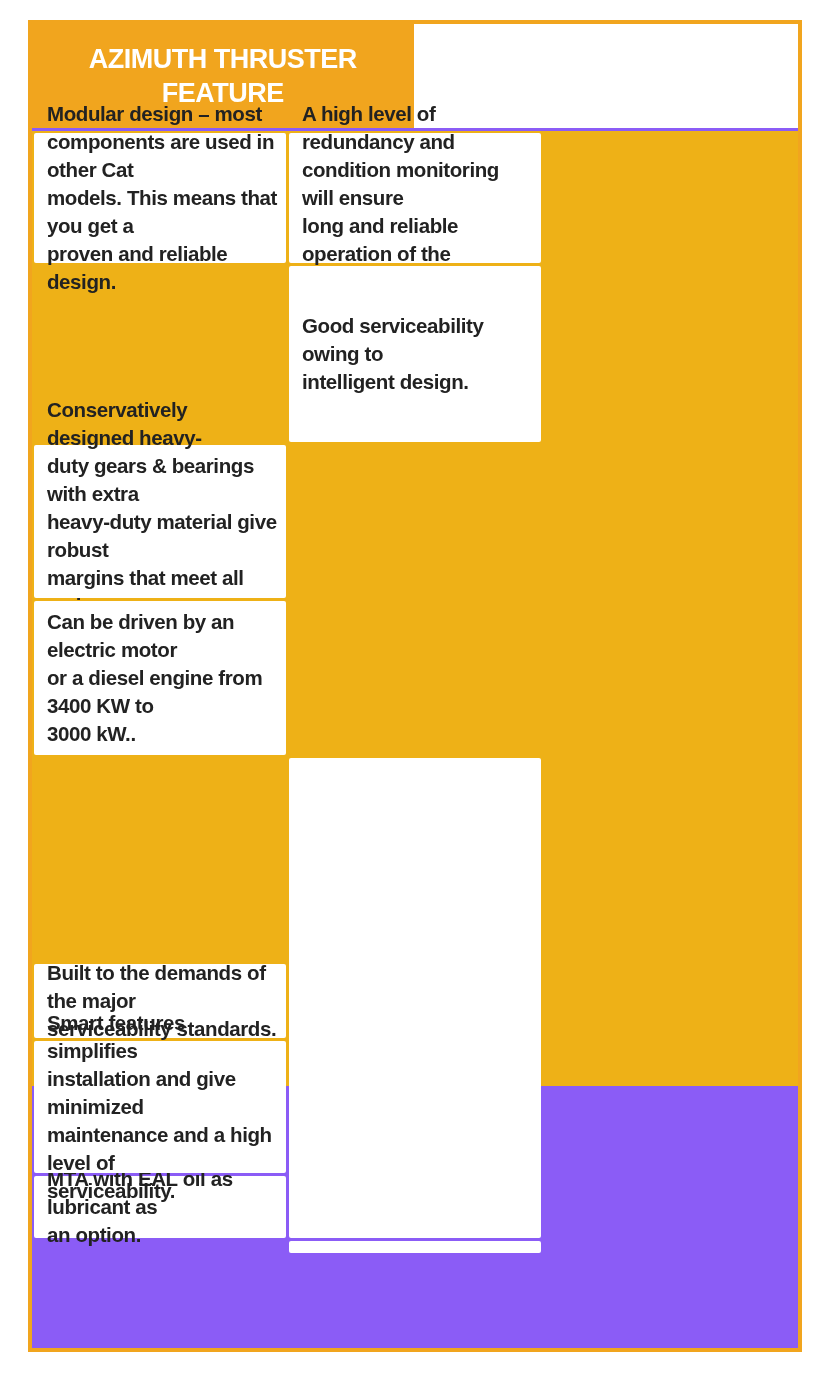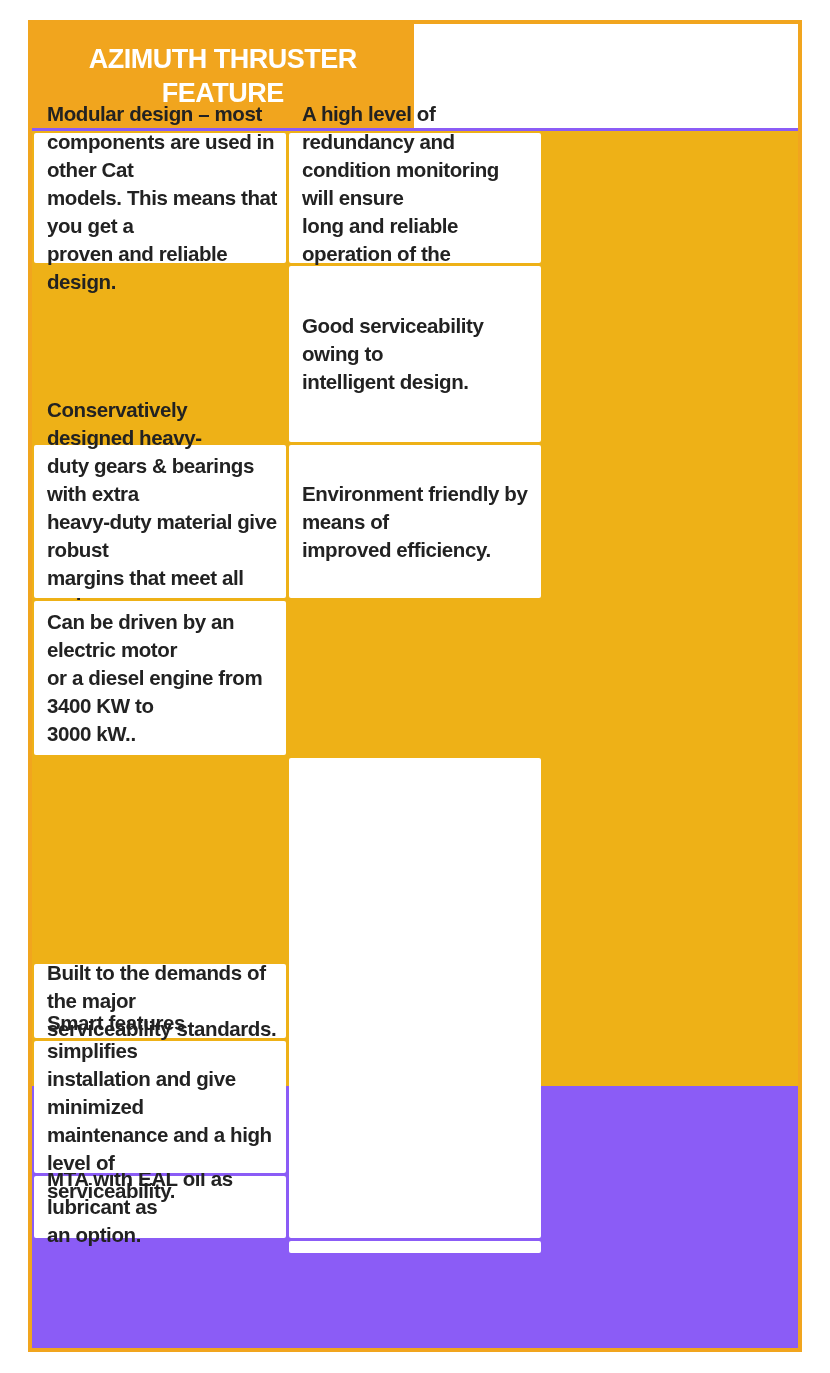--- a/index.html
+++ b/index.html
@@ -96,24 +96,20 @@
       <div class="cell col2 r1">
         <div class="txt">A high level of redundancy and
 condition monitoring will ensure
 long and reliable operation of the
 propulsion equipment.</div>
       </div>
       <div class="cell col2 r2">
         <div class="txt">Good serviceability owing to
 intelligent design.</div>
       </div>
-      <div class="cell col2 r3">
-        <div class="txt">Environment friendly by means of
-improved efficiency.</div>
-      </div>
       <div class="cell col2 rspan5-8">
         <div class="txt"></div>
       </div>
       <div class="cell col2 r9">
         <div class="txt"></div>
       </div>
 
     </div>
   </div>
 </div>

